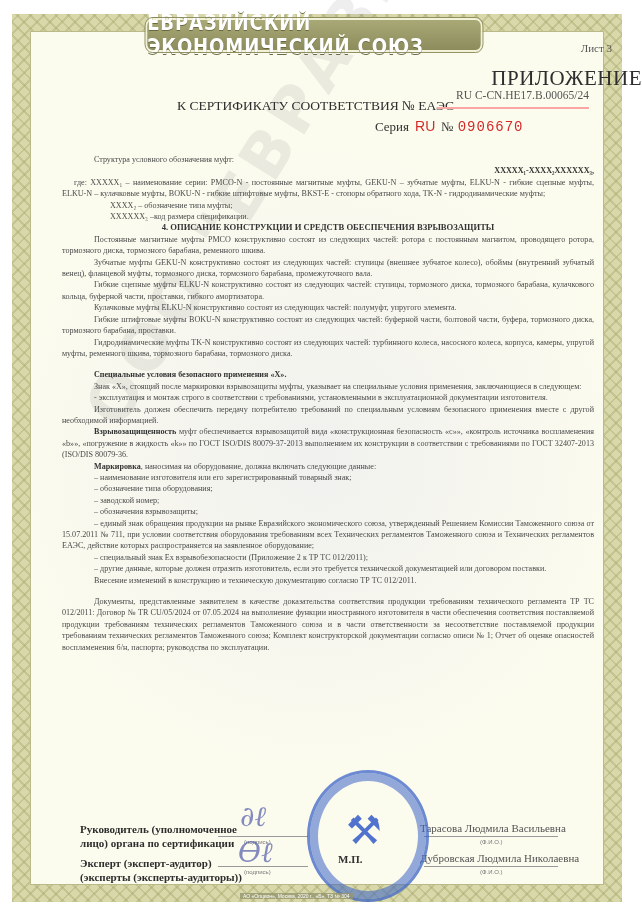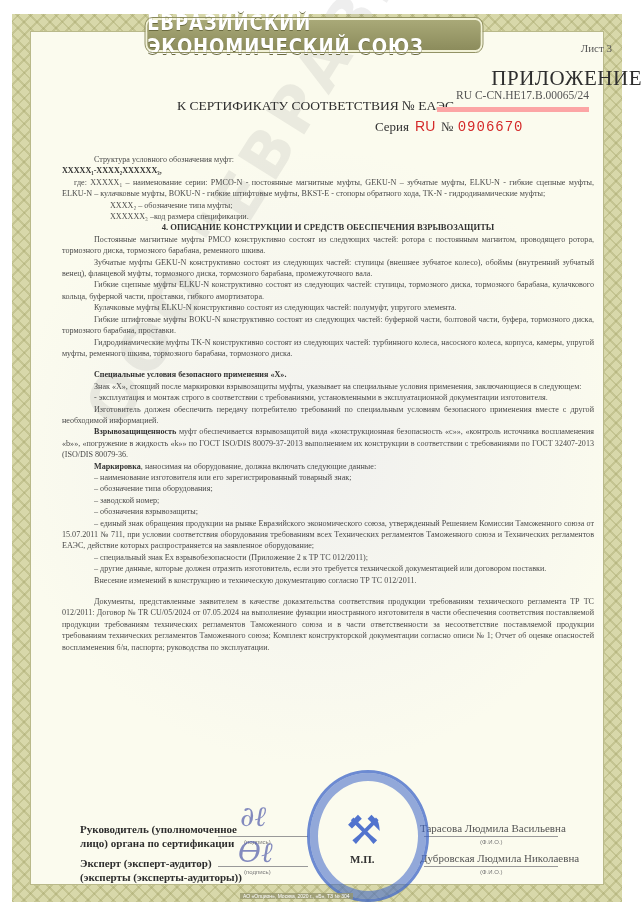--- a/index.html
+++ b/index.html
@@ -31,54 +31,54 @@
     border-radius: 8px;
     display: flex; align-items: center; justify-content: center;
     color: #ffffff; font-family: "DejaVu Sans", sans-serif; font-weight: bold;
     font-size: 21px; letter-spacing: 1px; transform: scaleX(0.86);
     text-shadow: 0 1px 0 #6a6a40;
   }
   .sheet-no { position: absolute; right: 30px; top: 42px; font-size: 11px; color: #555; }
   .title { position: absolute; left: 0; right: 0; top: 66px; text-align: right; font-size: 21px; color: #2e2e2e; letter-spacing: 0.5px; }
   .cert-line { position: absolute; left: 136px; top: 98px; font-size: 13.5px; color: #2e2e2e; margin-left: 41px; }
   .cert-num {
-    position: absolute; left: 437px; top: 89px; width: 152px; border-bottom: 5px solid #fca5a5;
+    position: absolute; left: 437px; top: 89px; width: 152px; border-bottom: 2px solid #fca5a5;
     font-size: 11.5px; color: #555; text-align: right; padding-bottom: 6px;
   }
   .series { position: absolute; left: 375px; top: 118px; font-size: 13px; color: #333; }
   .series .red { color: #d42a2a; font-family: "Liberation Sans", sans-serif; font-size: 14px; margin: 0 6px; }
   .series .num { color: #d42a2a; font-family: "Liberation Mono", monospace; font-size: 14px; letter-spacing: 1px; margin-left: 4px; }
   .body {
     position: absolute; left: 62px; top: 154px; width: 532px;
     font-size: 8.1px; line-height: 11.4px; color: #4a4a4a; text-align: justify;
   }
   .body p { margin: 0; }
   .ind { text-indent: 32px; }
   .ind2 { padding-left: 32px; }
-  .ctr { text-align: left; }
+  .ctr { text-align: right; }
   .b { font-weight: bold; color: #333; }
   .sp { height: 10px; }
   .h4 { text-align: center; font-weight: bold; font-size: 8.6px; margin: 2px 0 4px 0; color: #333; }
   .watermark {
     position: absolute; left: 70px; top: 400px; width: 600px;
     transform: rotate(-58deg); transform-origin: left top;
     font-family: "DejaVu Sans", sans-serif; font-weight: bold; font-size: 62px;
     color: rgba(120,120,120,0.13); white-space: nowrap; letter-spacing: 6px;
   }
   .sign-label { position: absolute; left: 80px; font-size: 11px; line-height: 14px; color: #2e2e2e; font-weight: bold; }
   .sign-line { position: absolute; height: 1px; background: #999; }
   .tiny { position: absolute; font-family: "Liberation Sans", sans-serif; font-size: 6px; color: #777; }
   .fio-name { position: absolute; font-size: 11px; color: #555; }
   .stamp {
     position: absolute; left: 307px; top: 770px; width: 116px; height: 126px;
     border: 3px solid rgba(60,100,200,0.75); border-radius: 50%;
     box-shadow: inset 0 0 0 6px rgba(255,255,255,0), inset 0 0 0 8px rgba(60,100,200,0.55);
   }
   .stamp .hammer { position: absolute; left: 36px; top: 34px; font-size: 40px; color: rgba(50,90,200,0.85); font-family: "DejaVu Sans", sans-serif; }
-  .stamp .mp { position: absolute; left: 40px; top: 80px; font-size: 11px; font-weight: bold; color: #333; }
+  .stamp .mp { position: absolute; left: 28px; top: 80px; font-size: 11px; font-weight: bold; color: #333; }
   .signature { position: absolute; font-family: "DejaVu Serif", serif; font-style: italic; color: rgba(80,90,170,0.7); font-size: 28px; }
   .printer { position: absolute; left: 240px; top: 893px; font-family: "Liberation Sans", sans-serif; font-size: 5px; color: #fff; background: rgba(150,150,110,0.8); padding: 0 3px; }
 </style>
 </head>
 <body>
 
 <div class="frame">
   <div class="paper"></div>
 </div>
 

